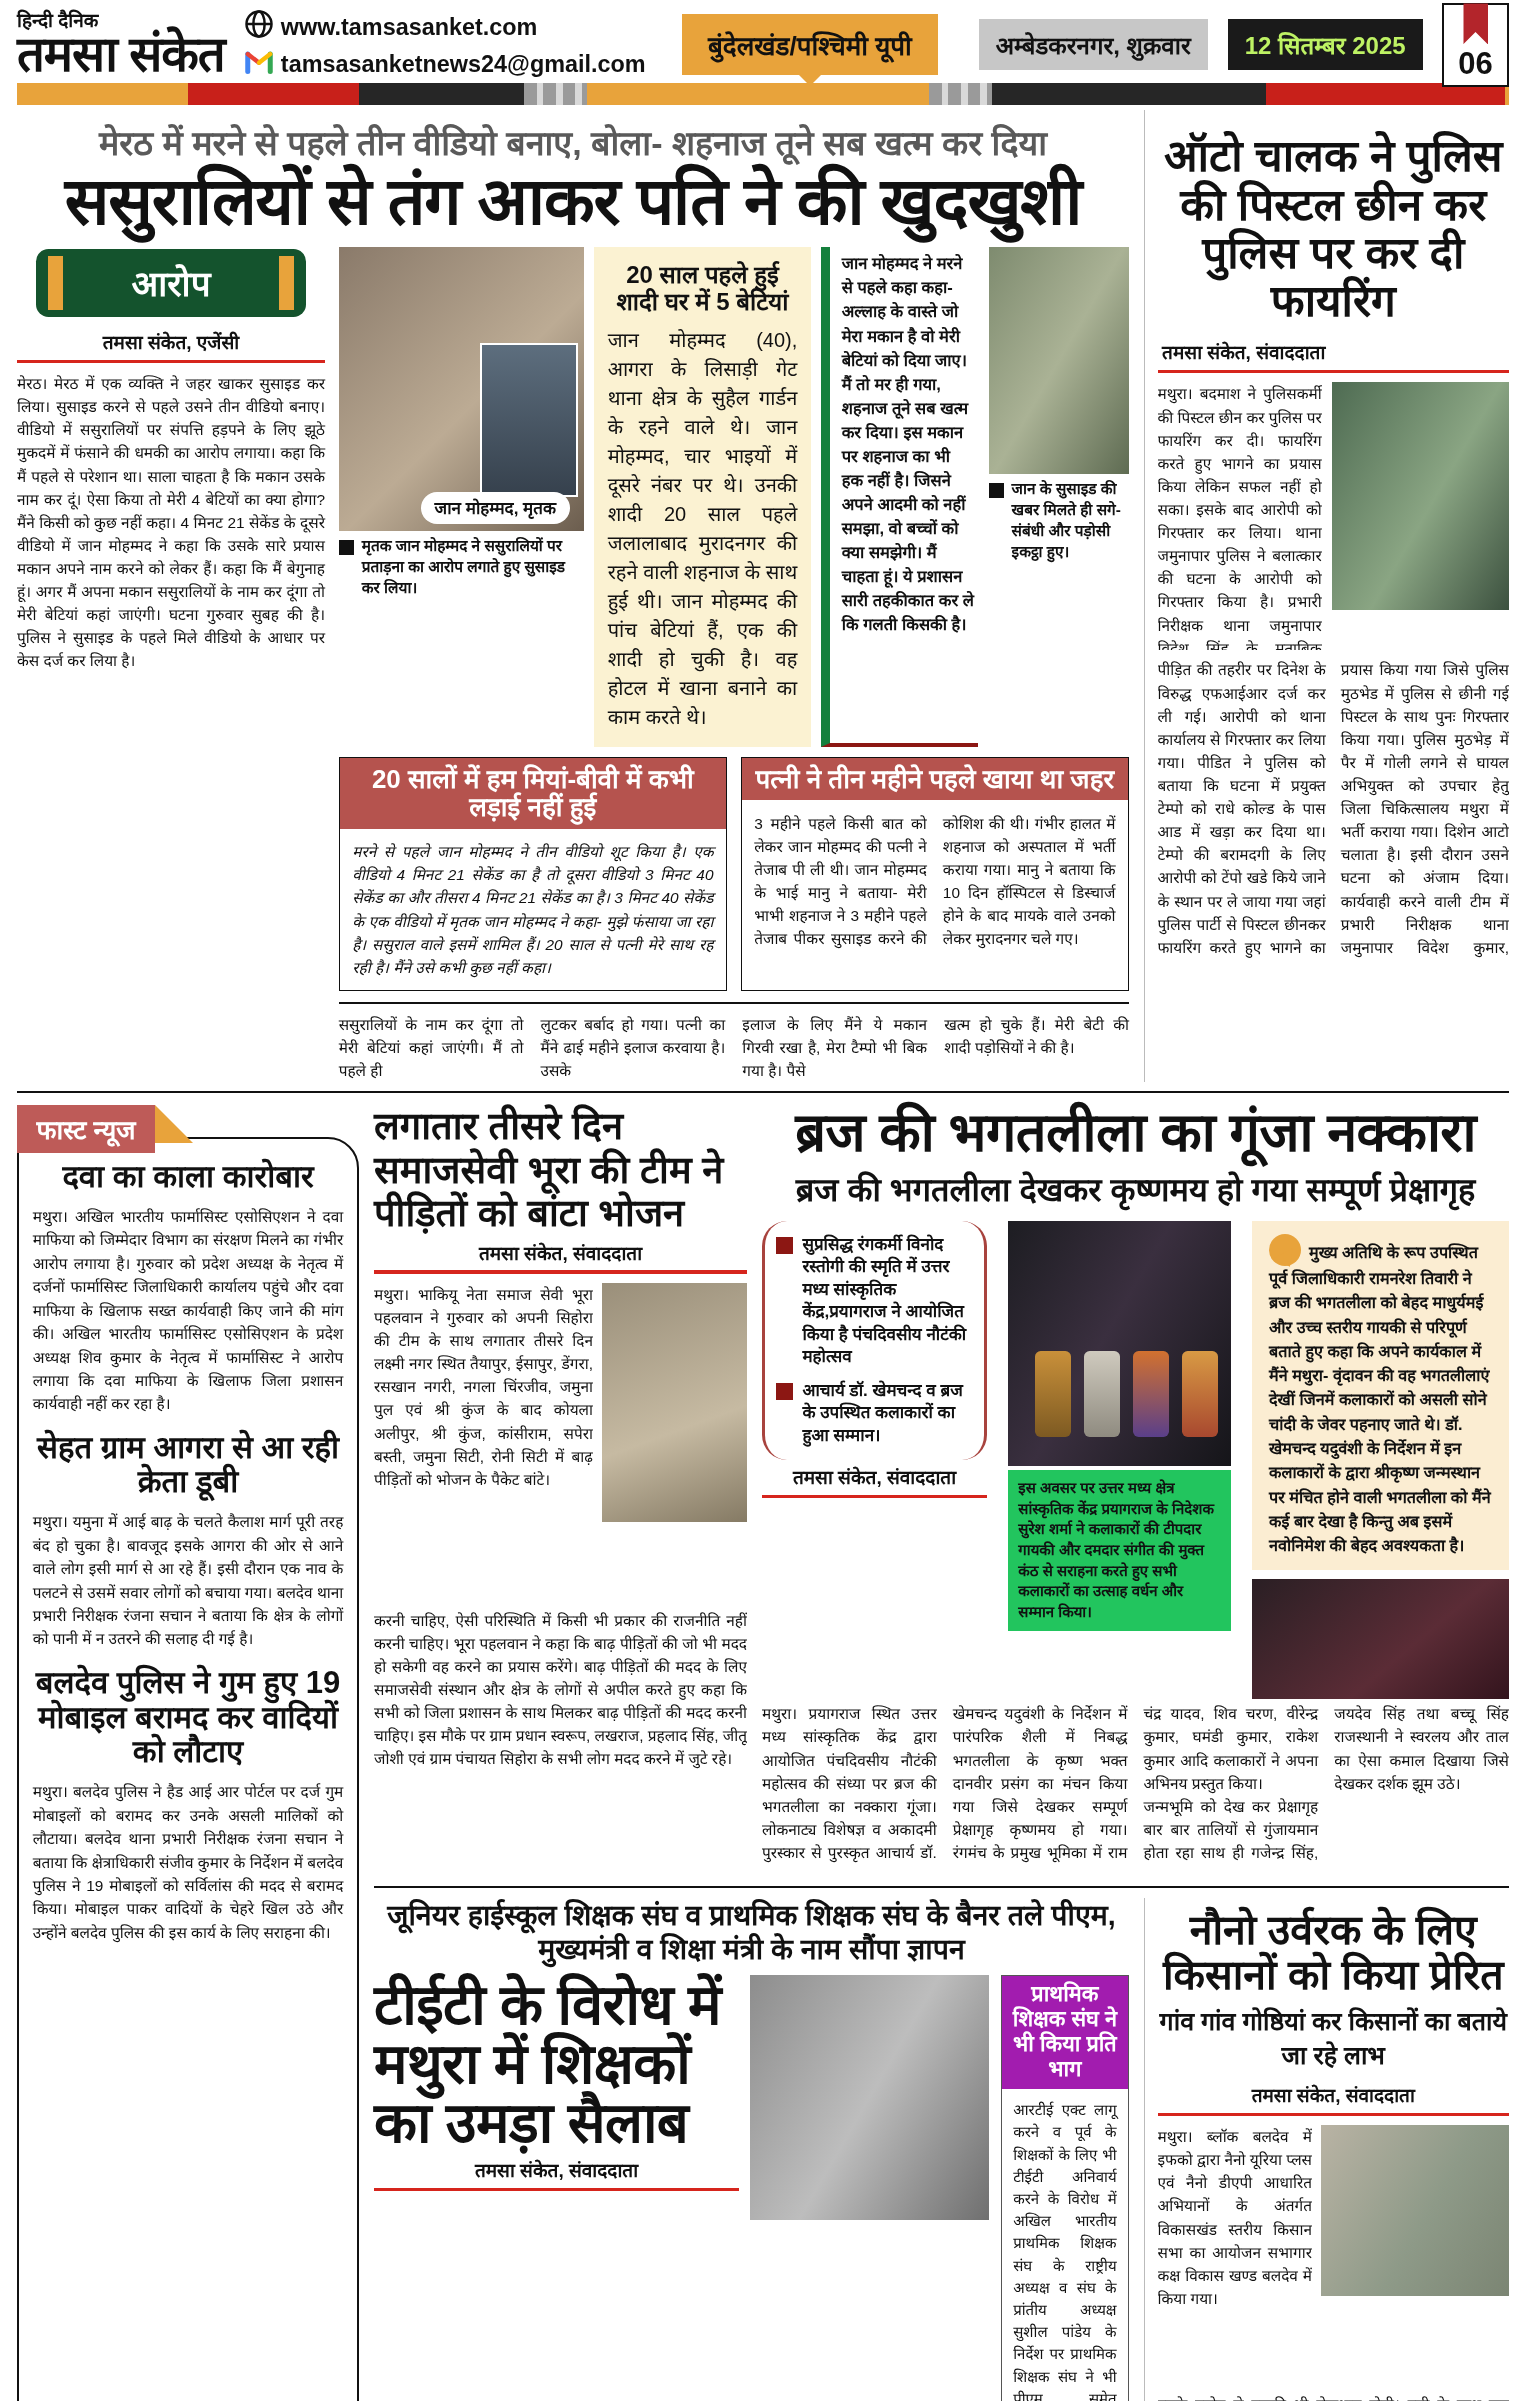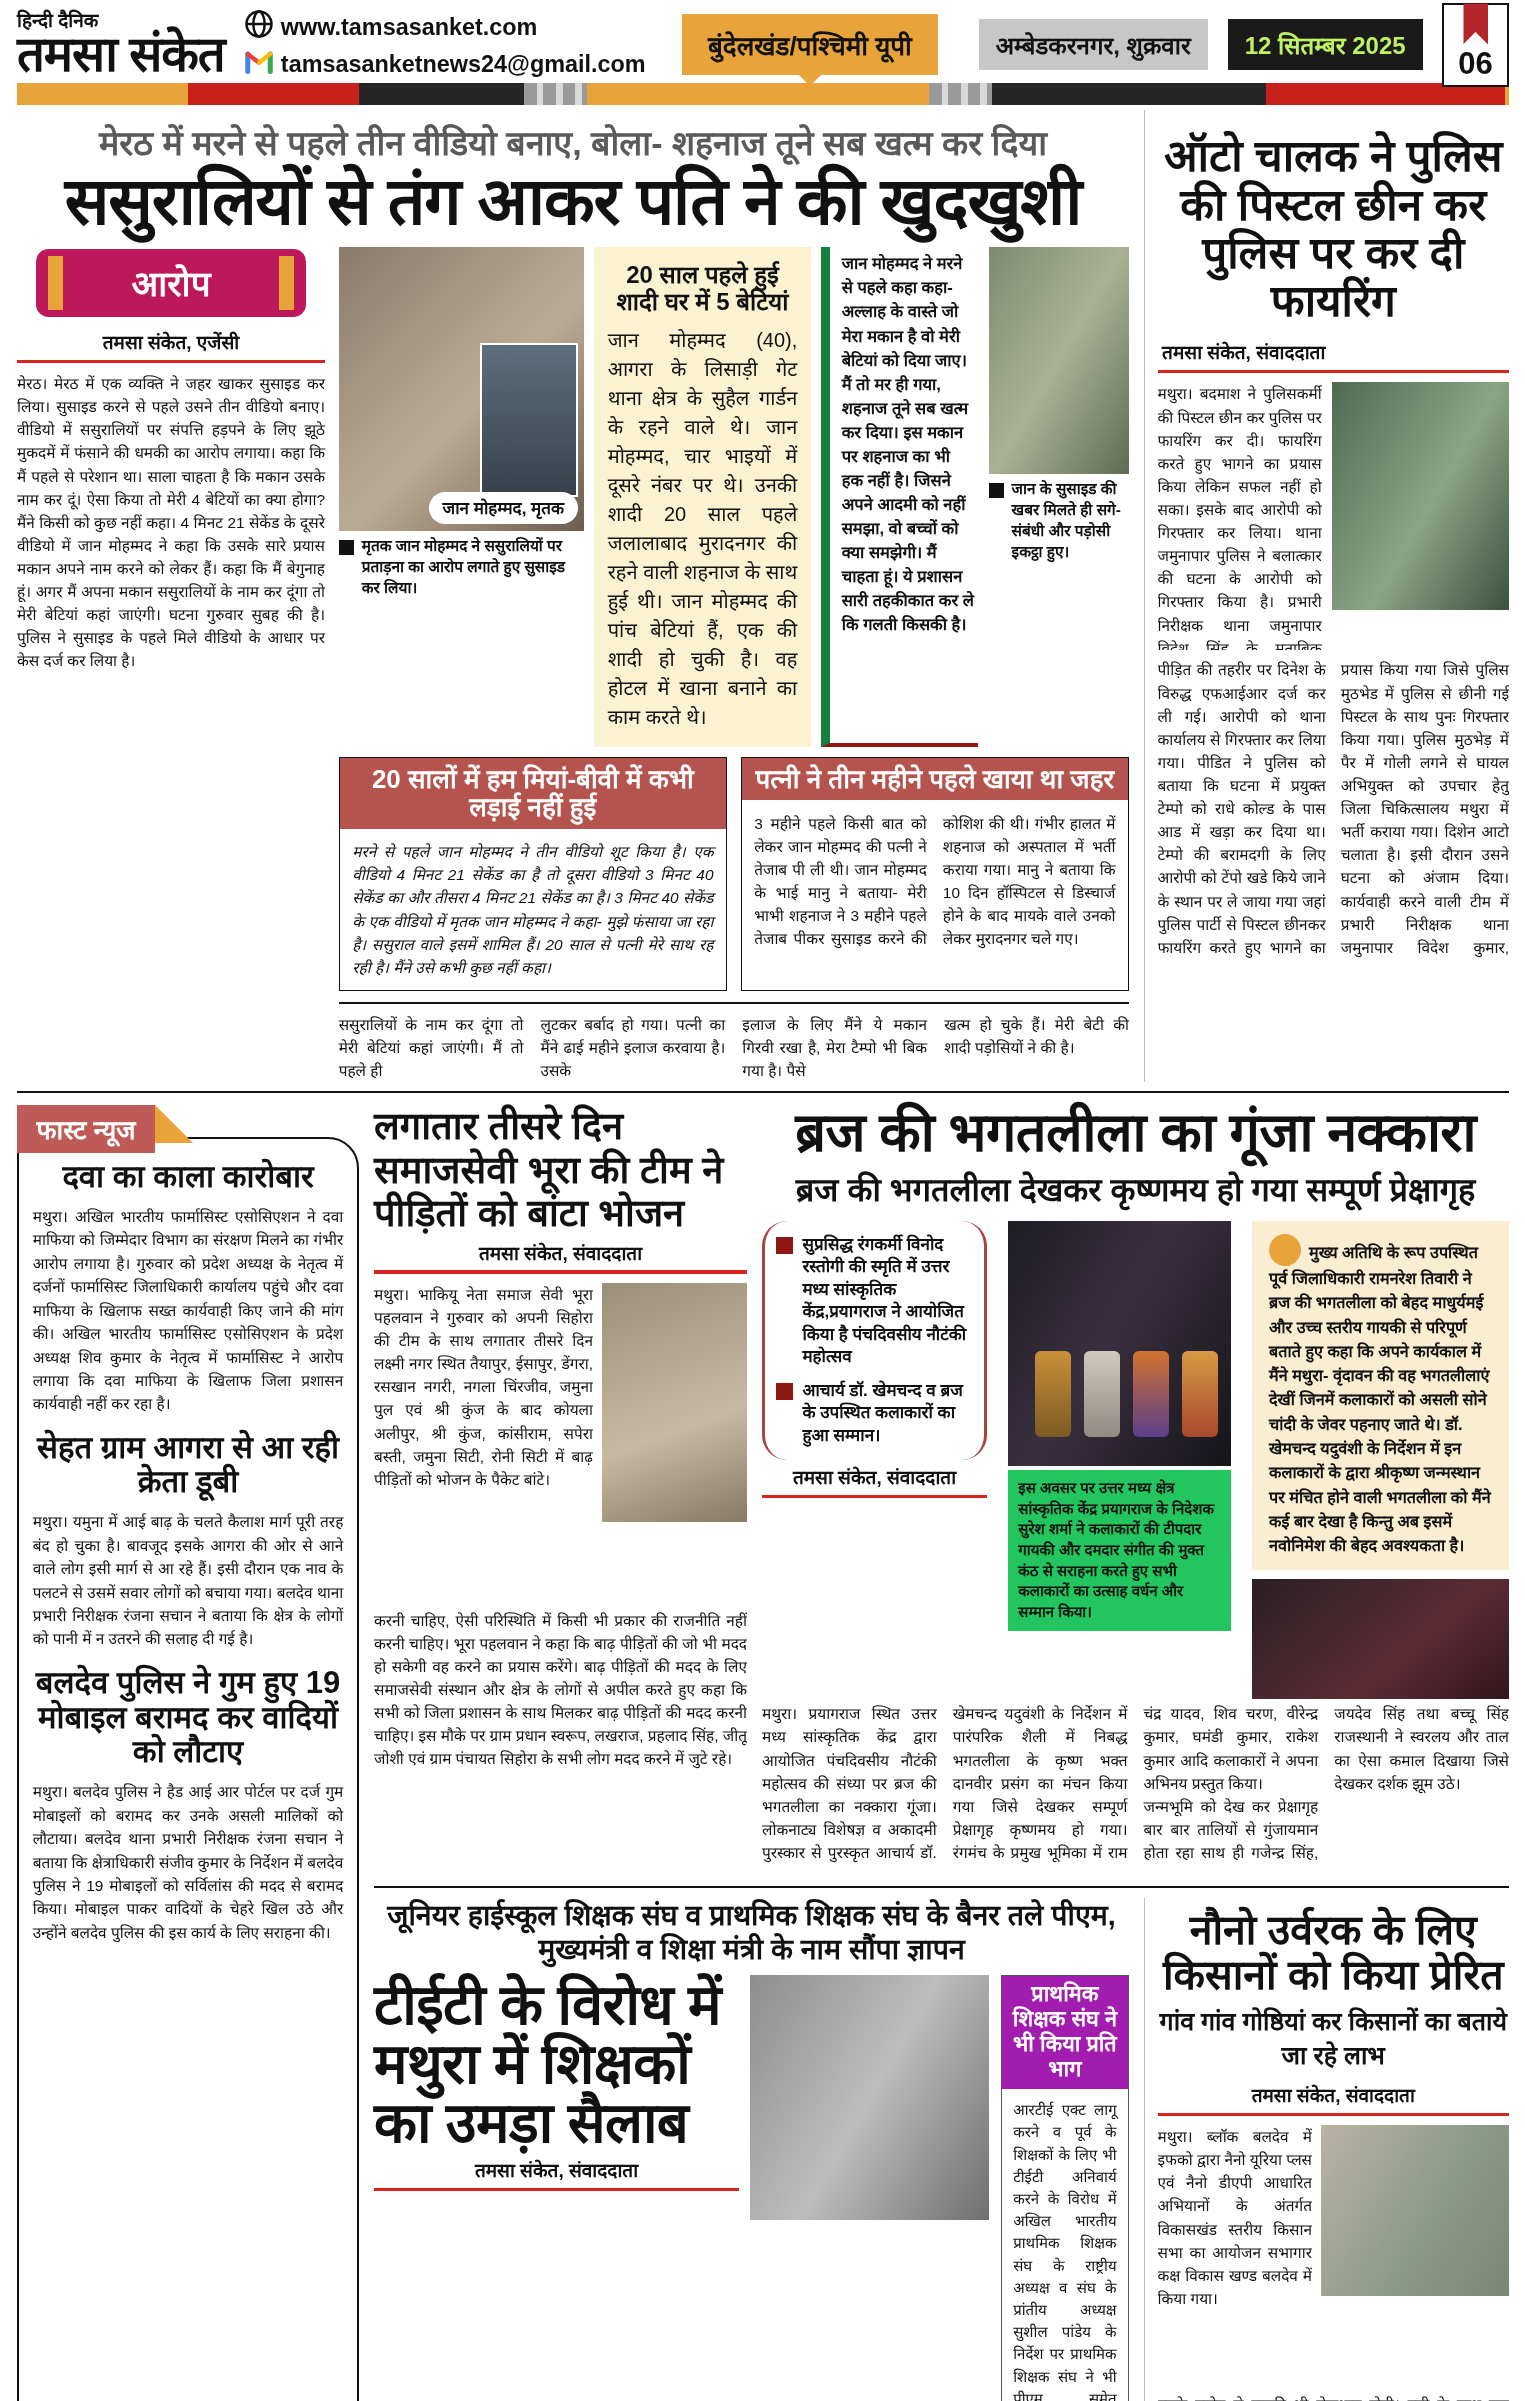--- a/index.html
+++ b/index.html
@@ -38,30 +38,30 @@
   .body-txt { font-size:15.4px; line-height:1.5; text-align:justify; }
   .caption { font-size:15.4px; font-weight:700; display:flex; gap:8px; margin-top:5.7px; line-height:1.35; }
   .caption::before { content:""; width:15px; height:15px; background:#111; flex:none; margin-top:3.4px; }
   .ph { position:relative; background:#888; }
 
   
   .top-zone { display:grid; grid-template-columns:1fr 365px; gap:15px; border-bottom:2.9px solid #111; padding-bottom:9px; }
   .lead-kicker { text-align:center; font-size:34px; font-weight:800; color:#5a5a5a; padding:9px 0 1.1px; }
   .lead-headline { text-align:center; font-size:66px; font-weight:900; line-height:1.02; padding:2.3px 0 11.4px; letter-spacing:-1.1px; }
   .lead-cols { display:grid; grid-template-columns:308px 1fr; gap:13.7px; }
-  .badge { position:relative; margin:2.3px 19.4px 8px; background:#be185d; border-radius:12.5px; text-align:center;
+  .badge { position:relative; margin:2.3px 19.4px 8px; background:#14532d; border-radius:12.5px; text-align:center;
            padding:10.3px 0; color:#fff; font-size:35px; font-weight:800; }
   .badge::before,.badge::after { content:""; position:absolute; top:6.8px; bottom:6.8px; width:15px; background:#E8A33B; }
   .badge::before { left:11.4px; } .badge::after { right:11.4px; }
   .lead-right { display:flex; flex-direction:column; gap:10.3px; }
   .lr-row1 { display:grid; grid-template-columns:245px 217px 157px 1fr; gap:10.3px; }
   .photo-lead { height:284px; background:linear-gradient(135deg,#8a7a6a,#bcab94 55%,#6b5d4e); }
   .photo-lead .inset { position:absolute; right:5.7px; top:34%; width:40%; height:54%;
            background:linear-gradient(#5d6e7e,#36414d); border:2.3px solid #fff; }
-  .pill { position:absolute; right:6px; bottom:6.8px; background:#fff; border-radius:18px; font-weight:800;
+  .pill { position:absolute; right:14px; bottom:6.8px; background:#fff; border-radius:18px; font-weight:800;
           font-size:17px; padding:4.6px 13.7px; z-index:2; }
   .box-cream { background:#FBF2D2; padding:15px 13.7px; }
   .box-cream h3 { font-size:24px; font-weight:900; text-align:center; line-height:1.12; margin-bottom:10.3px; }
   .box-cream p { font-size:20px; line-height:1.45; text-align:justify; }
   .quote-box { border-left:9px solid #15803d; border-bottom:4.6px solid #8C1713; padding:4.6px 2.3px 6.8px 11.4px;
                font-size:16.5px; font-weight:700; line-height:1.46; }
   .photo-group { height:227px; background:linear-gradient(120deg,#7e8b6f,#aab295 50%,#5e6b52); }
   .lr-row2 { display:grid; grid-template-columns:1fr 1fr; gap:13.7px; }
   .redbox { border:1.7px solid #111; }
   .rb-head { background:#B5534E; color:#fff; font-size:26px; font-weight:800; text-align:center; padding:6.8px 4.6px; line-height:1.1; }

